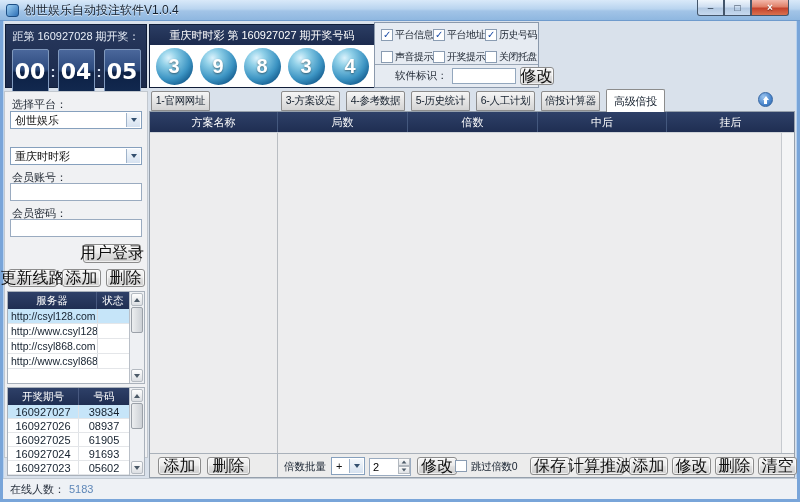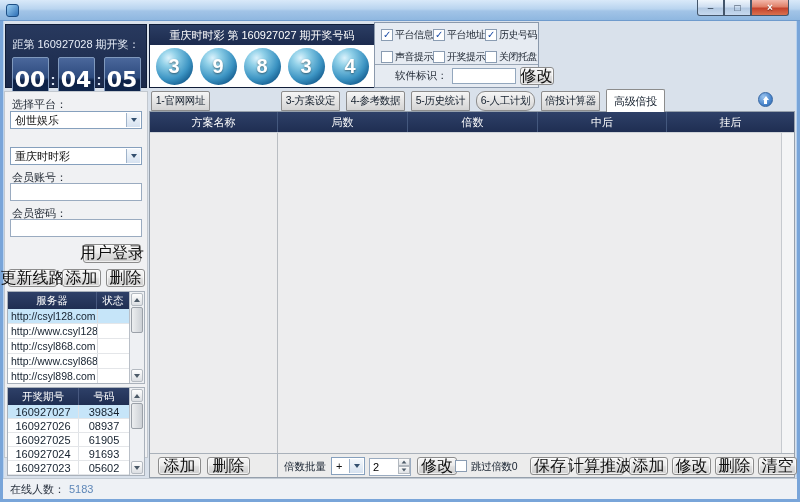--- a/index.html
+++ b/index.html
@@ -24,21 +24,21 @@
   .winbtn.first { border-radius:0 0 0 3px; }
   .winbtn.close { width:38px; color:#fff; border-radius:0 0 3px 0; font-weight:bold;
     background:linear-gradient(#f3b8ab,#e08068 45%,#c5432c 55%,#d9714f); text-shadow:0 1px 1px rgba(0,0,0,.45); }
 
   .content { position:absolute; top:21px; left:0; right:0; bottom:0; }
 
   
   .navy { background:linear-gradient(#2b3d63,#1c2b4e); color:#fff; }
   .countdown-panel { position:absolute; left:2px; top:3px; width:142px; height:64px;
     background:linear-gradient(#28395e,#1a294a); border:1px solid #101d38; }
-  .countdown-header { font-size:11px; text-align:center; padding-top:12px; color:#e9eff9; white-space:nowrap; }
+  .countdown-header { font-size:11px; text-align:center; padding-top:4px; color:#e9eff9; white-space:nowrap; }
   .clock { display:flex; align-items:center; justify-content:center; gap:2px; margin-top:5px; }
   .clock-box { width:37px; height:44px; border:1px solid #8099bd; border-radius:2px;
     background:linear-gradient(#4a679b 0%,#2d4b7e 46%,#0d2146 54%,#12294f 100%);
     color:#fff; font-weight:bold; font-size:22px; display:flex; align-items:center; justify-content:center;
     font-family:"DejaVu Sans", sans-serif; }
   .clock-colon { color:#d7e2f2; font-weight:bold; font-size:15px; }
 
   .draw-panel { position:absolute; left:146px; top:3px; width:226px; height:64px; border:1px solid #101d38; }
   .draw-header { height:20px; font-size:11px; display:flex; align-items:center; justify-content:center; white-space:nowrap; }
   .draw-body { height:42px; background:#fff; display:flex; align-items:center; justify-content:center; gap:7px; }
@@ -162,20 +162,21 @@
   .status-label { font-size:11px; color:#2a3340; }
   .status-value { font-size:11px; color:#5e87b8; }
 </style>
 </head>
 <body>
 
 <div class="window">
 
   <div class="titlebar">
     <div class="app-icon"></div>
+    <div class="title-text">创世娱乐自动投注软件V1.0.4</div>
   </div>
   <div class="winbtns">
     <div class="winbtn first">–</div>
     <div class="winbtn">□</div>
     <div class="winbtn close">×</div>
   </div>
 
   <div class="content">
 
     <div class="countdown-panel">
@@ -274,24 +275,20 @@
             <div class="col-status"></div>
           </div>
           <div class="st-row" style="flex:0 0 15px;">
             <div class="col-url">http://csyl868.com</div>
             <div class="col-status"></div>
           </div>
           <div class="st-row" style="flex:0 0 15px;">
             <div class="col-url">http://www.csyl868.co...</div>
             <div class="col-status"></div>
           </div>
-          <div class="st-row" style="flex:0 0 15px;">
-            <div class="col-url">http://csyl898.com</div>
-            <div class="col-status"></div>
-          </div>
         </div>
         <div class="vscroll">
           <div class="sb-arrow" style="top:1px;">
               <span class="tri-up-s"></span>
             </div>
           <div class="sb-thumb" style="top:15px;"></div>
           <div class="sb-arrow" style="bottom:1px;">
               <span class="tri-down-s"></span>
             </div>
         </div>
@@ -336,21 +333,21 @@
         </div>
       </div>
     </div>
 
     <div class="main">
       <div class="tab" style="left:2px;">1-官网网址</div>
       <div class="tab" style="left:84px;margin-top:47px;">2-自动投注</div>
       <div class="tab" style="left:132px;">3-方案设定</div>
       <div class="tab" style="left:197px;">4-参考数据</div>
       <div class="tab" style="left:262px;">5-历史统计</div>
-      <div class="tab" style="left:327px;border-radius:9px;">6-人工计划</div>
+      <div class="tab" style="left:327px;">6-人工计划</div>
       <div class="tab" style="left:392px;">倍投计算器</div>
       <div class="tab active" style="left:457px;">高级倍投</div>
       <div class="scroll-top-icon">
         <span class="sti-head"></span>
           <span class="sti-stem"></span>
       </div>
 
       <div class="main-box">
         <div class="mt-header">
           <div class="mtc1">方案名称</div>

